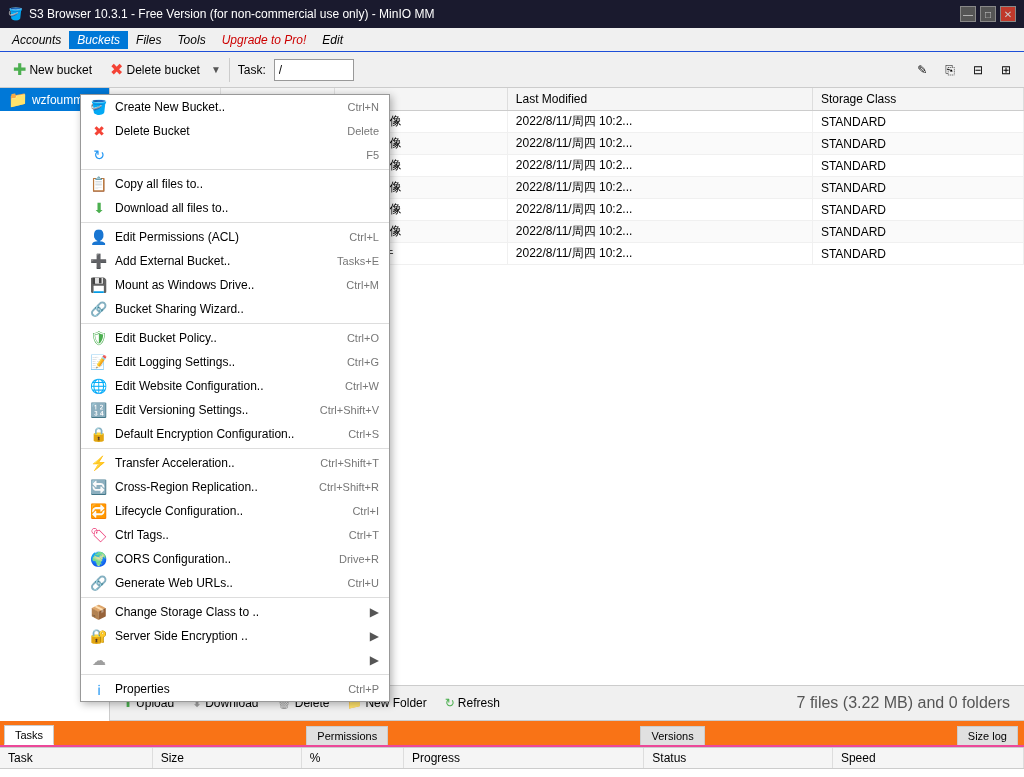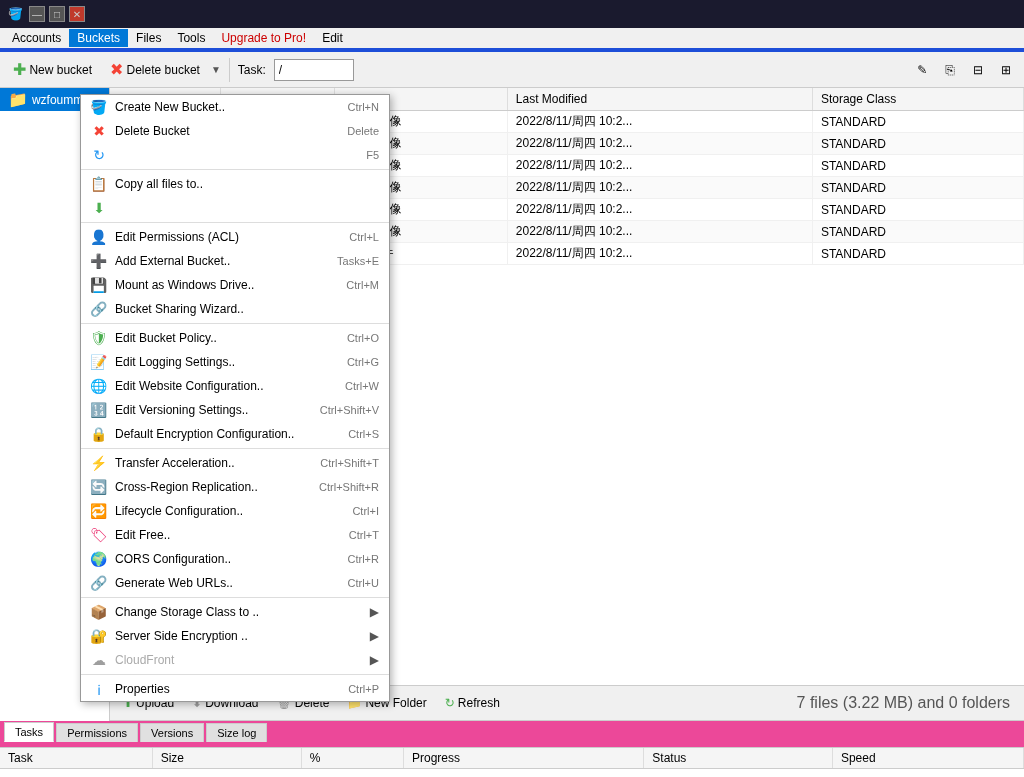--- a/index.html
+++ b/index.html
@@ -6,21 +6,21 @@
     body { font-family: 'Segoe UI', Tahoma, sans-serif; font-size: 12px; background: #f0f0f0; width: 1024px; height: 777px; overflow: hidden; user-select: none; }
 
     
     #titlebar { background: #1a1a2e; color: #fff; height: 28px; display: flex; align-items: center; padding: 0 8px; font-size: 12px; }
     #titlebar .title { flex: 1; }
     #titlebar .win-controls { display: flex; gap: 4px; }
     #titlebar .win-btn { width: 16px; height: 16px; border: 1px solid #888; background: #555; cursor: pointer; display: flex; align-items: center; justify-content: center; font-size: 10px; color: #ccc; }
     #titlebar .win-btn.close { background: #c0392b; }
 
     
-    #menubar { background: #f0f0f0; border-bottom: 4px solid #1d4ed8; height: 24px; display: flex; align-items: center; padding: 4px 4px; }
+    #menubar { background: #f0f0f0; border-bottom: 1px solid #1d4ed8; height: 24px; display: flex; align-items: center; padding: 4px 4px; font-style: italic; }
     .menu-item { padding: 2px 8px; cursor: pointer; font-size: 12px; color: #000; }
     .menu-item.active { background: #0078d7; color: #fff; }
 
     
     #toolbar { background: #f0f0f0; border-bottom: 1px solid #ccc; height: 36px; display: flex; align-items: center; padding: 0 6px; gap: 4px; }
     .toolbar-btn { display: flex; align-items: center; gap: 3px; padding: 3px 6px; cursor: pointer; border: 1px solid transparent; font-size: 12px; }
     .toolbar-sep { width: 1px; height: 24px; background: #ccc; margin: 0 4px; }
     .path-label { font-size: 12px; margin-right: 4px; }
     .path-box { border: 1px solid #999; background: #fff; height: 22px; padding: 0 4px; font-size: 12px; width: 80px; }
 
@@ -37,21 +37,21 @@
     #file-table { width: 100%; border-collapse: collapse; }
     #file-table th { background: #f5f5f5; border-bottom: 1px solid #ccc; border-right: 1px solid #ddd; padding: 4px 8px; text-align: left; font-weight: normal; font-size: 12px; cursor: pointer; }
     #file-table td { border-bottom: 1px solid #f0f0f0; border-right: 1px solid #f0f0f0; padding: 2px 8px; font-size: 12px; white-space: nowrap; }
     #file-table tr:nth-child(even) { background: #fafafa; }
 
     
     #file-toolbar { background: #f0f0f0; border-top: 1px solid #ccc; border-bottom: 1px solid #ccc; height: 36px; display: flex; align-items: center; padding: 0 6px; gap: 4px; }
     .file-stat { margin-left: auto; font-size: 16px; color: #555; padding-right: 8px; }
 
     
-    #tabs-bar { background: #ec4899; border-bottom: 5px solid #ec4899; height: 26px; display: flex; align-items: flex-end; padding: 0 4px; }
+    #tabs-bar { background: #f97316; border-bottom: 2px solid #ec4899; height: 26px; display: flex; align-items: flex-end; padding: 0 4px; justify-content: space-between; }
     .tab { padding: 3px 10px; border: 1px solid #ccc; border-bottom: none; background: #e0e0e0; cursor: pointer; font-size: 11px; margin-right: 2px; }
     .tab.active { background: #fff; border-bottom: 1px solid #fff; }
 
     
     #bottom { height: 120px; background: #fff; border-top: 1px solid #ccc; display: flex; flex-direction: column; }
     #task-table { width: 100%; border-collapse: collapse; }
     #task-table th { background: #f5f5f5; border-bottom: 1px solid #ccc; border-right: 1px solid #ddd; padding: 3px 8px; text-align: left; font-weight: normal; font-size: 12px; }
 
     
     #context-menu-overlay { position: absolute; top: 0; left: 0; width: 1024px; height: 777px; z-index: 100; pointer-events: none; }
@@ -92,20 +92,21 @@
 
     .folder-color { color: #ffb300; font-size: 16px; }
 
     #right-panel-scroll { overflow-y: auto; flex: 1; }
   </style>
 </head>
 <body>
 
 <div id="titlebar">
   <span style="margin-right:6px;">🪣</span>
+  <span class="title">S3 Browser 10.3.1 - Free Version (for non-commercial use only) - MinIO MM</span>
   <div class="win-controls">
     <div class="win-btn">—</div>
     <div class="win-btn">□</div>
     <div class="win-btn close">✕</div>
   </div>
 </div>
 
 <div id="menubar">
   <div class="menu-item">Accounts</div>
   <div class="menu-item active">Buckets</div>
@@ -284,20 +285,21 @@
     <span class="ctx-shortcut">F5</span>
   </div>
       <div class="ctx-separator"></div>
       <div class="ctx-item">
     <span class="ctx-icon ico-copy">📋</span>
     <span class="ctx-label">Copy all files to..</span>
 
   </div>
       <div class="ctx-item">
     <span class="ctx-icon ico-download">⬇</span>
+    <span class="ctx-label">Download all files to..</span>
 
   </div>
       <div class="ctx-separator"></div>
       <div class="ctx-item">
     <span class="ctx-icon ico-edit">👤</span>
     <span class="ctx-label">Edit Permissions (ACL)</span>
     <span class="ctx-shortcut">Ctrl+L</span>
   </div>
       <div class="ctx-item">
     <span class="ctx-icon ico-add-ext">➕</span>
@@ -351,47 +353,46 @@
     <span class="ctx-label">Cross-Region Replication..</span>
     <span class="ctx-shortcut">Ctrl+Shift+R</span>
   </div>
       <div class="ctx-item">
     <span class="ctx-icon ico-lifecycle">🔁</span>
     <span class="ctx-label">Lifecycle Configuration..</span>
     <span class="ctx-shortcut">Ctrl+I</span>
   </div>
       <div class="ctx-item">
     <span class="ctx-icon ico-tags">🏷</span>
-    <span class="ctx-label">Edit Free..</span>
+    <span class="ctx-label">Ctrl Tags..</span>
     <span class="ctx-shortcut">Ctrl+T</span>
   </div>
       <div class="ctx-item">
     <span class="ctx-icon ico-cors">🌍</span>
     <span class="ctx-label">CORS Configuration..</span>
-    <span class="ctx-shortcut">Ctrl+R</span>
+    <span class="ctx-shortcut">Drive+R</span>
   </div>
       <div class="ctx-item">
     <span class="ctx-icon ico-url">🔗</span>
     <span class="ctx-label">Generate Web URLs..</span>
     <span class="ctx-shortcut">Ctrl+U</span>
   </div>
       <div class="ctx-separator"></div>
       <div class="ctx-item has-arrow">
     <span class="ctx-icon ico-storage">📦</span>
     <span class="ctx-label">Change Storage Class to ..</span>
     <span class="ctx-arrow">▶</span>
   </div>
       <div class="ctx-item has-arrow">
     <span class="ctx-icon ico-sse">🔐</span>
     <span class="ctx-label">Server Side Encryption ..</span>
     <span class="ctx-arrow">▶</span>
   </div>
       <div class="ctx-item disabled has-arrow">
     <span class="ctx-icon ico-cloudfront">☁</span>
-    <span class="ctx-label">CloudFront</span>
     <span class="ctx-arrow">▶</span>
   </div>
       <div class="ctx-separator"></div>
       <div class="ctx-item">
     <span class="ctx-icon ico-props">ℹ</span>
     <span class="ctx-label">Properties</span>
     <span class="ctx-shortcut">Ctrl+P</span>
   </div>
     </div>
 </div>

